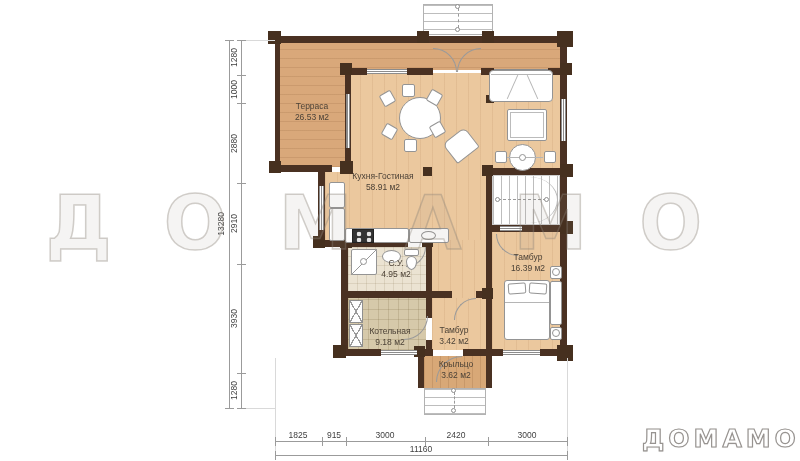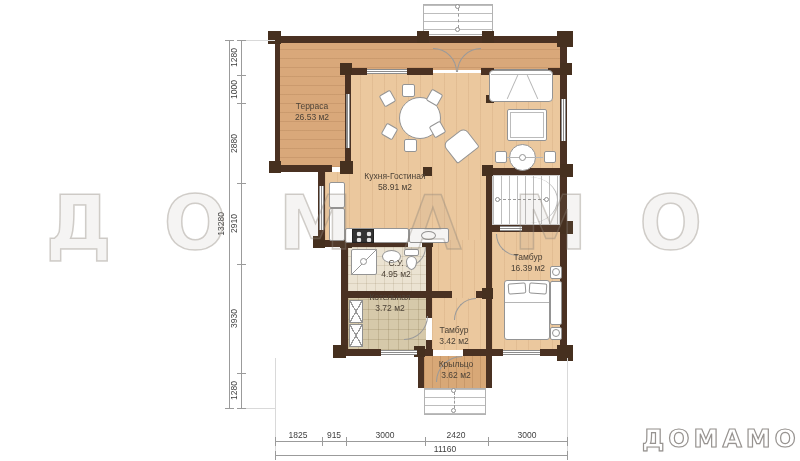--- a/index.html
+++ b/index.html
@@ -199,31 +199,31 @@
   <div class="furn" style="left:550px;top:266px;width:12px;height:13px;"></div>
   <div class="furn circ" style="left:552px;top:268px;width:8px;height:8px;"></div>
   <div class="furn" style="left:550px;top:281px;width:12px;height:44px;"></div>
   <div class="furn" style="left:550px;top:327px;width:12px;height:13px;"></div>
   <div class="furn circ" style="left:552px;top:329px;width:8px;height:8px;"></div>
 
   <div class="lbl" style="left:312px;top:101px;">
     <span>Терраса</span>
     <span>26.53 м2</span>
   </div>
-  <div class="lbl" style="left:395px;top:171px;">
+  <div class="lbl" style="left:383px;top:171px;">
     <span>Кухня-Гостиная</span>
     <span>58.91 м2</span>
   </div>
   <div class="lbl" style="left:396px;top:258px;">
     <span>С.У.</span>
     <span>4.95 м2</span>
   </div>
-  <div class="lbl" style="left:390px;top:292px;">
+  <div class="lbl" style="left:390px;top:326px;">
     <span>Котельная</span>
-    <span>3.72 м2</span>
+    <span>9.18 м2</span>
   </div>
   <div class="lbl" style="left:454px;top:325px;">
     <span>Тамбур</span>
     <span>3.42 м2</span>
   </div>
   <div class="lbl" style="left:528px;top:252px;">
     <span>Тамбур</span>
     <span>16.39 м2</span>
   </div>
   <div class="lbl" style="left:456px;top:359px;">
@@ -276,18 +276,18 @@
   <div class="dline" style="left:425px;top:437px;width:1px;height:9px;"></div>
   <div class="dline" style="left:488px;top:437px;width:1px;height:9px;"></div>
   <div class="dline" style="left:567px;top:437px;width:1px;height:9px;"></div>
   <div class="dline" style="left:275px;top:451px;width:1px;height:9px;"></div>
   <div class="dline" style="left:567px;top:451px;width:1px;height:9px;"></div>
   <div class="dimt" style="left:298px;top:430px;">1825</div>
   <div class="dimt" style="left:334px;top:430px;">915</div>
   <div class="dimt" style="left:385px;top:430px;">3000</div>
   <div class="dimt" style="left:456px;top:430px;">2420</div>
   <div class="dimt" style="left:527px;top:430px;">3000</div>
-  <div class="dimt" style="left:445px;top:444px;">11160</div>
+  <div class="dimt" style="left:421px;top:444px;">11160</div>
 
   <div class="watermark">ДОМАМО</div>
   <div class="logoTxt">ДОМАМО</div>
 
 </div>
 
 </body></html>

